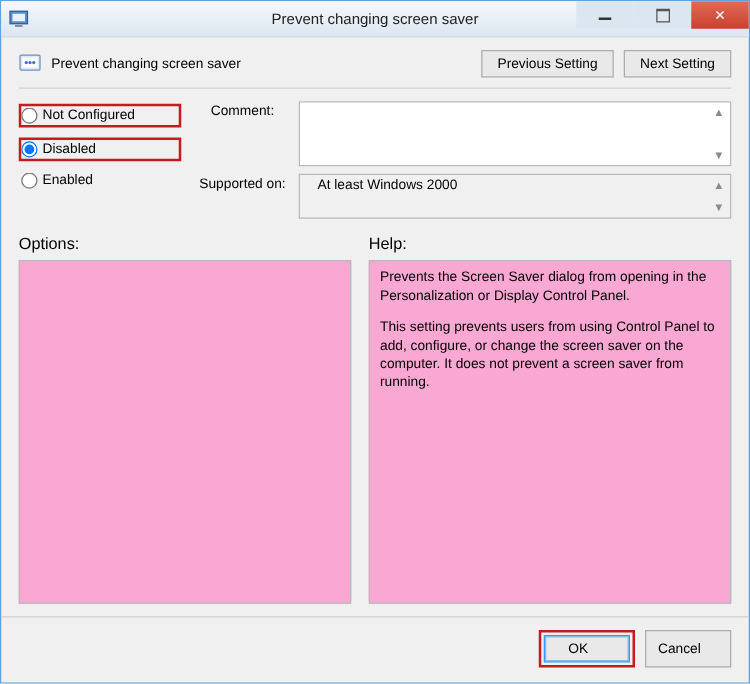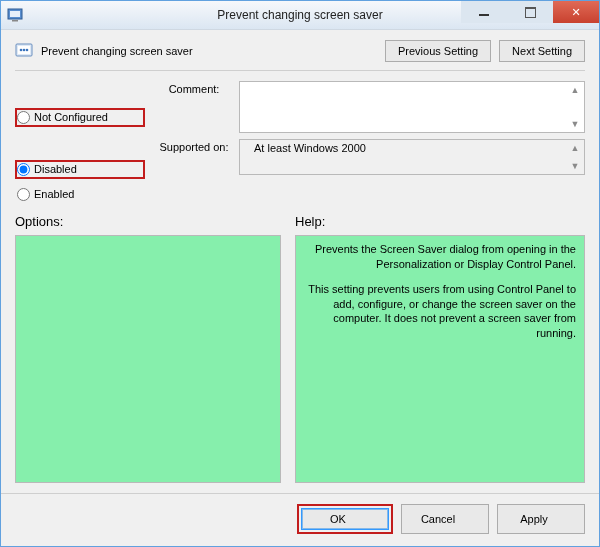--- a/index.html
+++ b/index.html
@@ -148,21 +148,20 @@
     line-height: 15px;
   }
   .radio-item input { margin:0; }
   .hl {
     border: 2px solid #c21c1c;
     padding: 0 4px 0 0;
     border-radius: 0;
     display: inline-flex;
     align-items: center;
     gap: 4px;
-    margin-top: 25px;
   }
   .fields-col {
     flex: 1;
     display: flex;
     flex-direction: column;
     gap: 6px;
   }
   .field-row {
     display: flex;
     gap: 6px;
@@ -216,44 +215,43 @@
   .panes-labels .lbl {
     font-size: 13px;
   }
   .panes {
     flex: 1;
     display: flex;
     gap: 14px;
     min-height: 0;
   }
   .pane {
-    background: #86efac;
+    background: #f9a8d4;
     border: 1px solid #b9b9b9;
     box-sizing: border-box;
     overflow: hidden;
-    text-align: right;
   }
   .pane.options { width: 266px; }
   .pane.help {
     flex: 1;
     padding: 6px 8px;
     font-size: 11px;
     line-height: 1.35;
   }
   .help p { margin: 0 0 10px 0; }
   
   .bottom-bar {
     display: flex;
     justify-content: flex-end;
     gap: 8px;
     padding: 10px 14px 12px 14px;
     border-top: 1px solid #cfcfcf;
   }
   .btn.fixed {
-    width: 88px;
+    width: 69px;
     text-align: center;
     padding-left:0;
     padding-right:14px;
   }
   .hl-btn {
     border: 2px solid #c21c1c;
     padding: 2px;
     display: inline-block;
   }
 </style>
@@ -354,16 +352,15 @@
       </div>
     </div>
 
   </div>
 
   <div class="bottom-bar">
     <span class="hl-btn">
       <button class="btn fixed default">OK</button>
     </span>
     <button class="btn fixed">Cancel</button>
-    <button class="btn fixed">Apply</button>
   </div>
 
 </div>
 
 </body></html>

